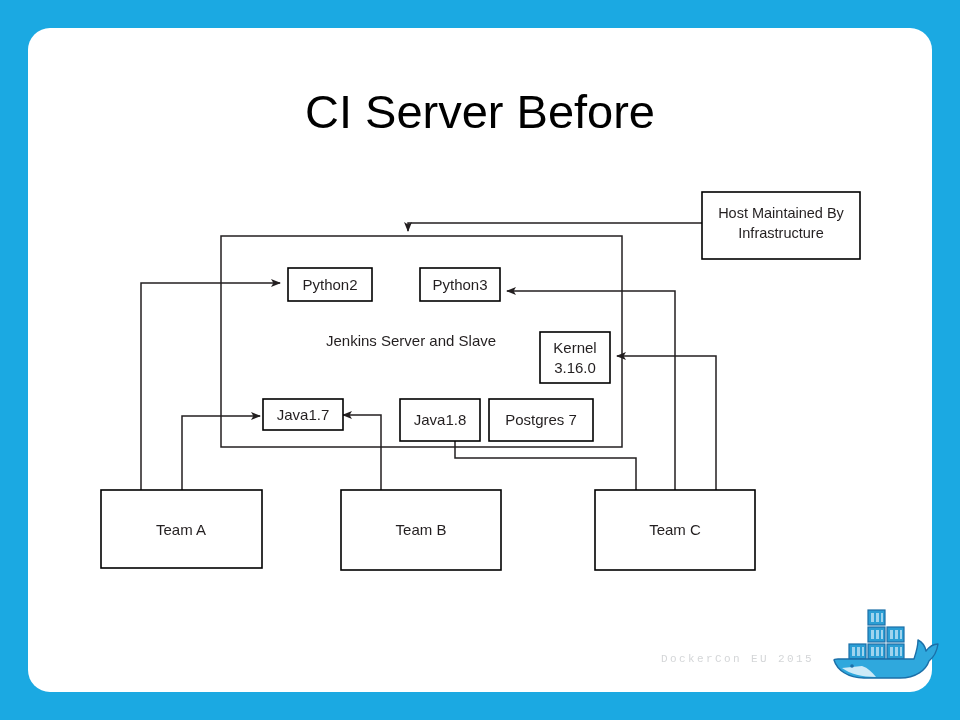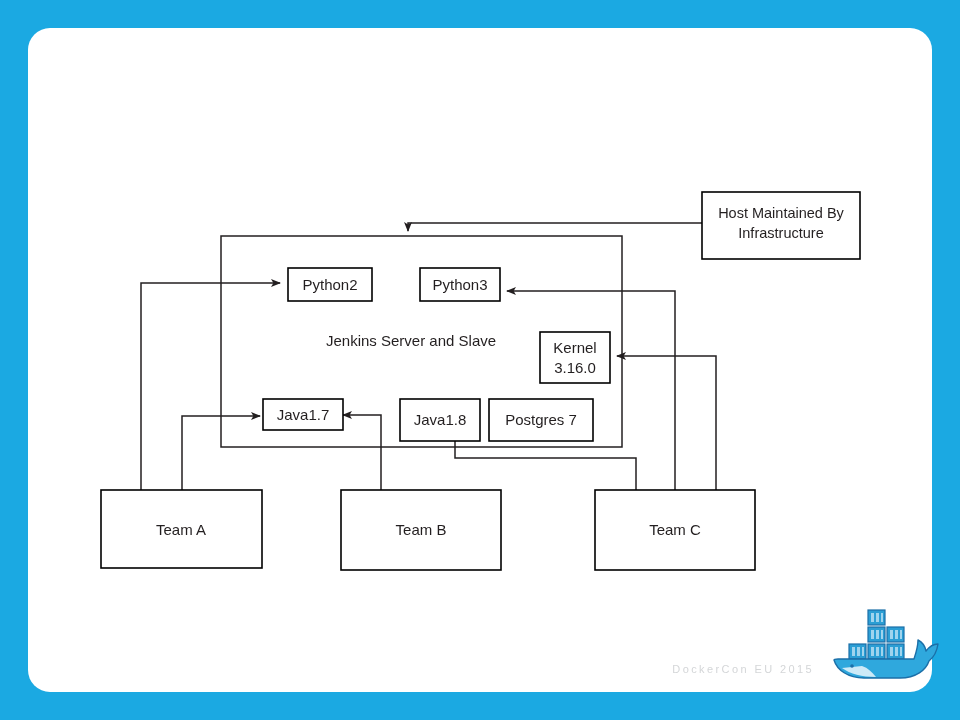--- a/index.html
+++ b/index.html
@@ -66,43 +66,44 @@
     stroke-width: 1.5;
   }
   .dgm-line {
     fill: none;
     stroke: #231f20;
     stroke-width: 1.5;
   }
   #footer-text {
     position: absolute;
     right: 118px;
-    bottom: 17px;
+    bottom: 27px;
     font-size: 11px;
     color: #d4d6d8;
     letter-spacing: 2.4px;
-    font-family: Liberation Sans, sans-serif;
+    font-family: Liberation Mono, monospace;
     white-space: nowrap;
     margin-left: 44px;
   }
   #whale {
     position: absolute;
     right: -8px;
     bottom: 8px;
     width: 112px;
     height: 86px;
   }
 </style>
 </head>
 <body>
 
 <div id="slide">
 
   <div id="card">
 
+    <div id="title">CI Server Before</div>
 
     <svg id="diagram" viewBox="0 0 904 664">
       <defs>
         <marker id="arrowEnd" markerWidth="10" markerHeight="10" refX="9" refY="4" orient="auto" markerUnits="userSpaceOnUse">
           <path d="M0,0 L10,4 L0,8 L2.4,4 z" fill="#231f20"></path>
         </marker>
       </defs>
 
       <g>
         <path class="dgm-line" d="M674,195 L380,195 L380,203" marker-end="url(#arrowEnd)"></path>

